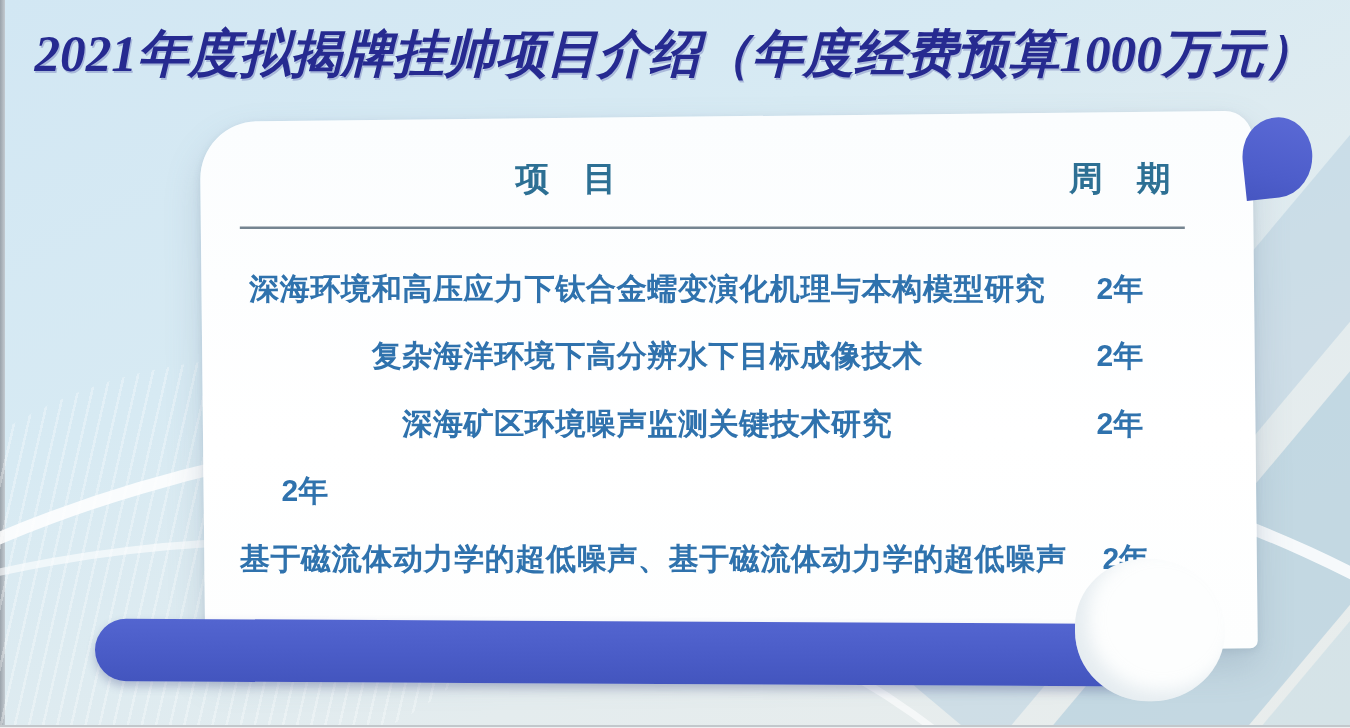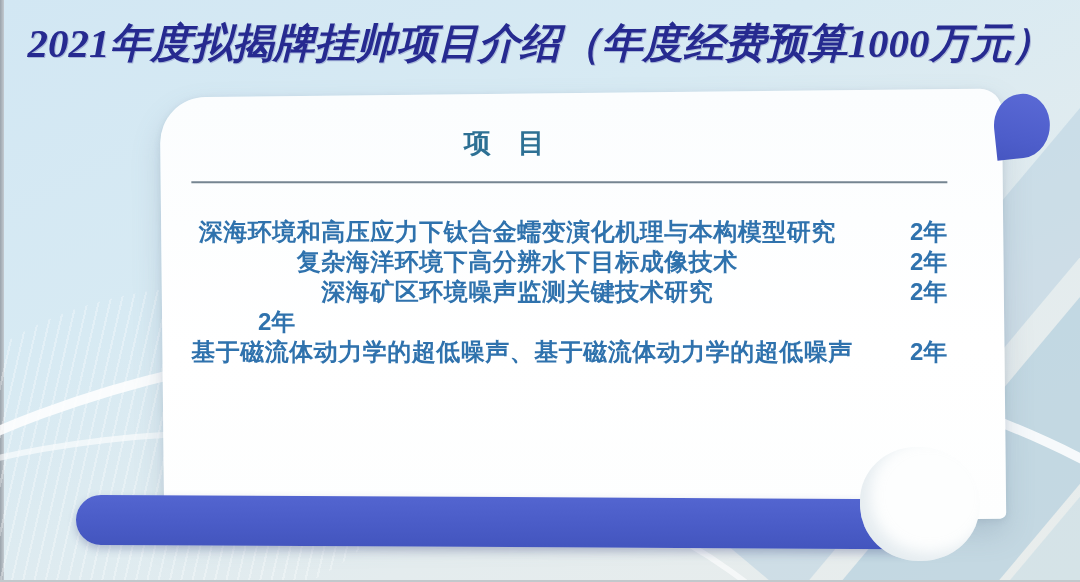--- a/index.html
+++ b/index.html
@@ -85,27 +85,28 @@
     font-weight: 700;
     color: #2d7094;
   }
   .thead .project-h { flex: 1; text-align: center; padding-right: 130px; }
   .thead .period-h  { width: 104px; text-align: center; }
 
   .trow {
     display: flex;
     align-items: center;
     line-height: 30px;
+    margin-top: 24px;
     font-size: 24px;
     font-weight: 700;
     color: #2f72ad;
   }
   .trow.first { margin-top: 34px; }
   .trow .project-c { flex: 1; letter-spacing: 0.5px; white-space: nowrap; text-align: center; }
-  .trow .period-c  { width: 104px; text-align: right; }
+  .trow .period-c  { width: 104px; text-align: center; }
 
   
   .bottom-bar {
     position: absolute;
     left: 76px; top: 497px;
     width: 830px; height: 50px;
     background: linear-gradient(180deg, #5365d0 0%, #4a5cc7 55%, #4355be 100%);
     border-radius: 25px 4px 4px 25px;
     box-shadow: 0 4px 8px rgba(60,70,130,0.30);
     transform: rotate(0.3deg);
@@ -143,20 +144,21 @@
   <div class="bg-ring ring-2"></div>
   <div class="fan-texture"></div>
 
   <h1 class="title">2021年度拟揭牌挂帅项目介绍（年度经费预算1000万元）</h1>
 
   <div class="paper">
     <div class="table">
 
       <div class="thead">
         <div class="project-h">项　目</div>
+        <div class="period-h">周　期</div>
       </div>
 
       <div class="trow first">
         <div class="project-c">深海环境和高压应力下钛合金蠕变演化机理与本构模型研究</div>
         <div class="period-c">2年</div>
       </div>
 
       <div class="trow">
         <div class="project-c">复杂海洋环境下高分辨水下目标成像技术</div>
         <div class="period-c">2年</div>

